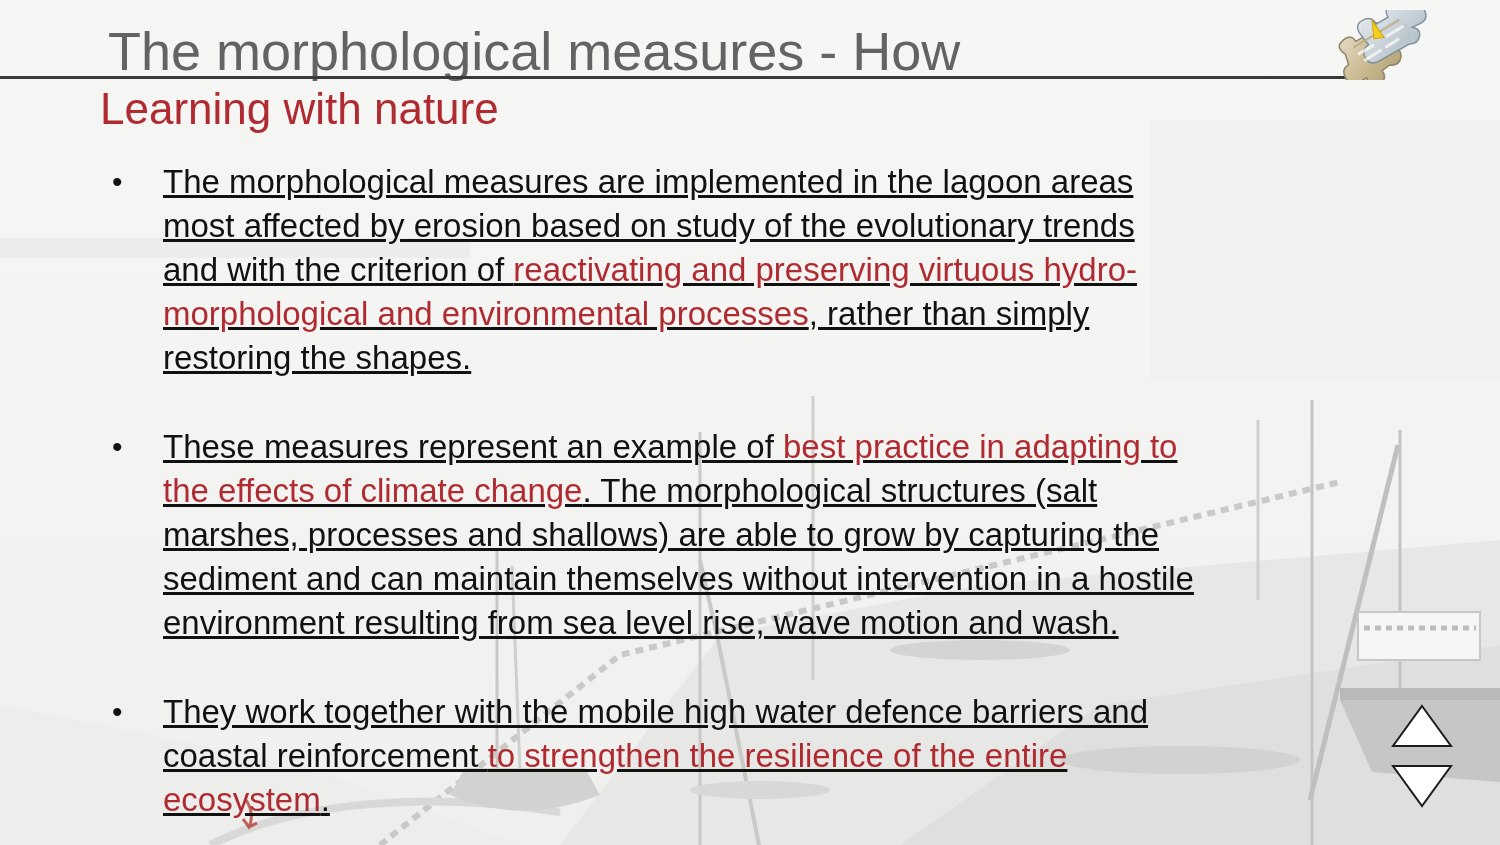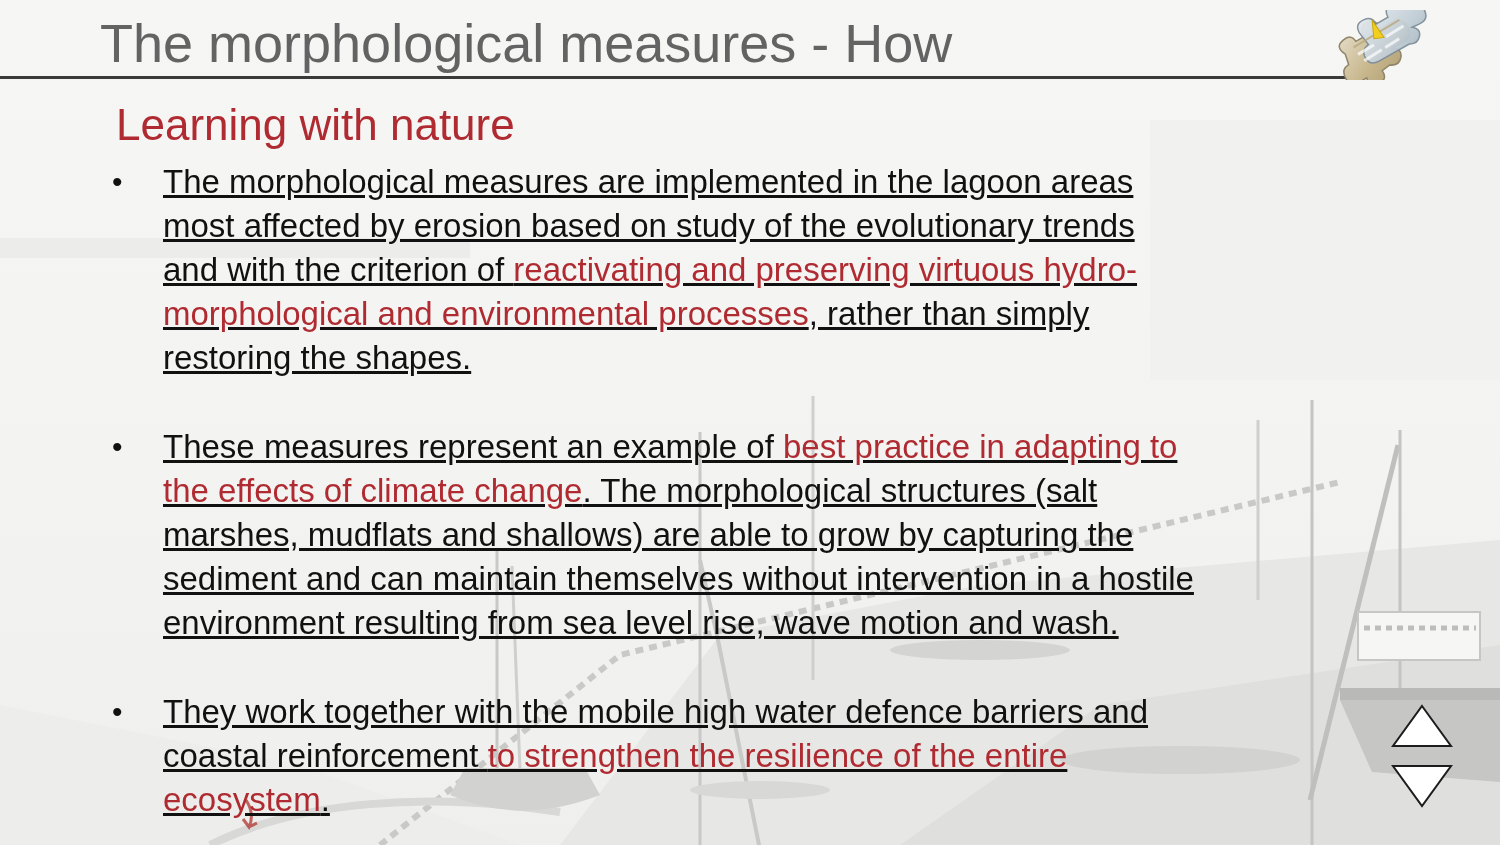--- a/index.html
+++ b/index.html
@@ -6,30 +6,30 @@
   .slide{
     position:relative;
     width:1500px;height:845px;
     background:#f5f5f4;
     overflow:hidden;
     font-family:"Liberation Sans", sans-serif;
   }
   .bg-photo{position:absolute;left:0;top:0;width:1500px;height:845px;}
   .header{position:absolute;left:0;top:0;width:1500px;}
   .slide-title{
-    position:absolute;left:100px;top:14px;margin:0;
+    position:absolute;left:100px;top:14px;margin:8px;
     font-size:54px;font-weight:400;color:#636363;
     letter-spacing:0px;white-space:nowrap;line-height:1.1;
   }
   .title-rule{
     position:absolute;left:0;top:76px;width:1365px;height:3px;
     background:#3a3a3a;
   }
   .slide-subtitle{
-    position:absolute;left:100px;top:84px;margin:16px;
+    position:absolute;left:100px;top:84px;margin:0;
     font-size:44px;font-weight:400;color:#b02b31;
     white-space:nowrap;line-height:1.15;
   }
   .logo{position:absolute;left:1326px;top:10px;width:102px;height:70px;}
   .content{
     position:absolute;left:108px;top:160px;width:1300px;
     list-style:none;margin:0;padding:0;
   }
   .content li{
     display:grid;grid-template-columns:55px 1fr;
@@ -137,21 +137,21 @@
         <span class="bullet-text"><span>The morphological measures are implemented in the lagoon areas
 most affected by erosion based on study of the evolutionary trends
 and with the criterion of </span><span class="red">reactivating and preserving virtuous hydro-
 morphological and environmental processes</span><span>, rather than simply
 restoring the shapes.</span></span>
       </li>
       <li>
         <span class="bullet-marker">•</span>
         <span class="bullet-text"><span>These measures represent an example of </span><span class="red">best practice in adapting to
 the effects of climate change</span><span>. The morphological structures (salt
-marshes, mudflats and shallows) are able to grow by capturing the
+marshes, processes and shallows) are able to grow by capturing the
 sediment and can maintain themselves without intervention in a hostile
 environment resulting from sea level rise, wave motion and wash.</span></span>
       </li>
       <li>
         <span class="bullet-marker">•</span>
         <span class="bullet-text"><span>They work together with the mobile high water defence barriers and
 coastal reinforcement </span><span class="red">to strengthen the resilience of the entire
 ecosystem</span><span>.</span></span>
       </li>
     </ul>

